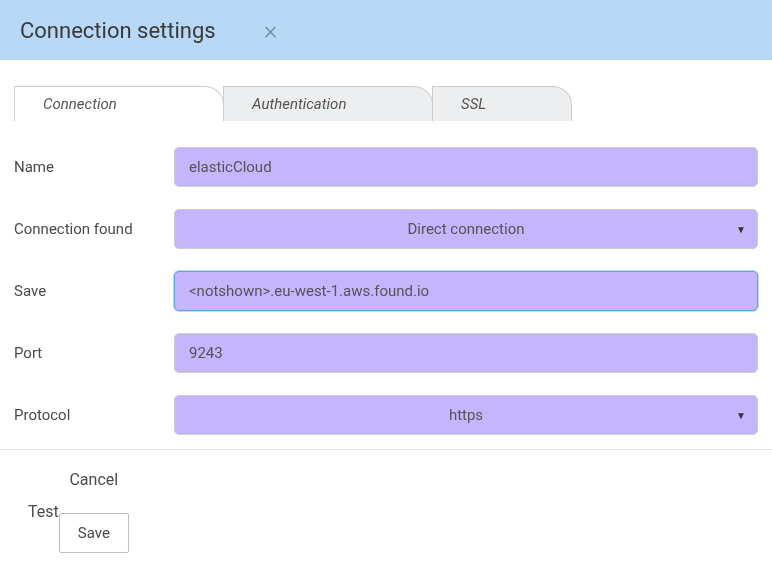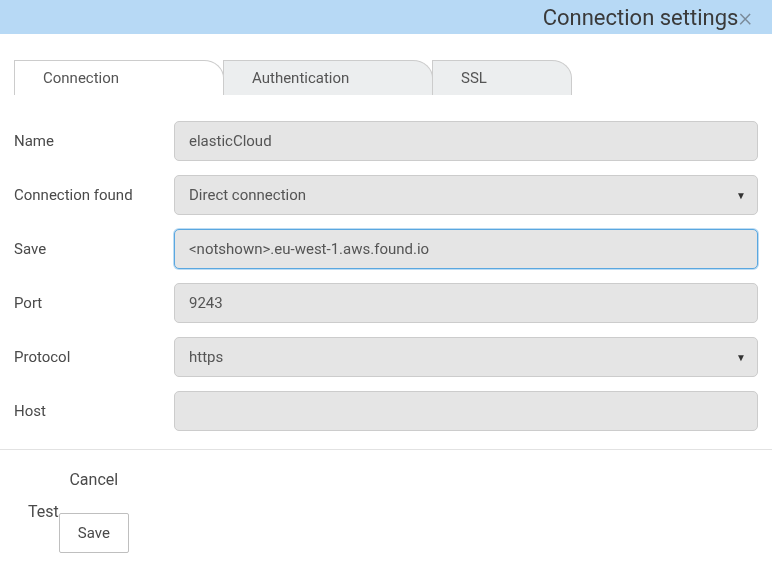--- a/index.html
+++ b/index.html
@@ -11,24 +11,25 @@
       font-family: -apple-system, BlinkMacSystemFont, "Segoe UI", Roboto, "Helvetica Neue", Arial, sans-serif;
       font-size: 15px;
       color: #4a4a4a;
       background: #fff;
       width: 772px;
       height: 573px;
       overflow: hidden;
     }
     .modal-header {
       background: #b7d9f5;
-      padding: 4px 20px;
-      display: flex;
-      justify-content: flex-end;
-      align-items: center;
+      padding: 17px 20px;
+      display: flex;
+      justify-content: flex-start;
+      align-items: center;
+      gap: 48px;
     }
     .modal-title {
       font-size: 22px;
       font-weight: 400;
       color: #3a3a3a;
     }
     .close-btn {
       font-size: 26px;
       color: #7a8a99;
       cursor: pointer;
@@ -47,71 +48,73 @@
       font-size: 15px;
       color: #555;
       cursor: pointer;
       background: #eceeef;
       border: 1px solid #ccc;
       border-bottom: none;
       border-top-right-radius: 20px 18px;
       position: relative;
       text-align: left;
       min-width: 210px;
+      font-style: italic;
     }
     .tab + .tab {
       margin-left: -1px;
     }
     .tab.active {
       background: #fff;
       border-color: #ccc;
       z-index: 2;
     }
     .tab.ssl {
       min-width: 140px;
     }
     .form-body {
       padding: 26px 14px 18px 14px;
     }
     .form-row {
       display: flex;
       align-items: center;
-      margin-bottom: 14px;
+      margin-bottom: 22px;
     }
     .form-label {
       width: 160px;
       font-size: 15px;
       color: #4a4a4a;
     }
     .form-control {
       flex: 1;
       height: 40px;
       padding: 0 14px;
       font-size: 15px;
       color: #555;
-      background: #e5e5e5;
+      background: #c4b5fd;
       border: 1px solid #ccc;
       border-radius: 5px;
       outline: none;
       font-family: inherit;
     }
     .form-control:focus,
     .form-control.focused {
       border-color: #5aa7e0;
       box-shadow: 0 0 0 1px rgba(90,167,224,0.4);
     }
     .select-wrap {
       flex: 1;
       position: relative;
     }
     .select-wrap .form-control {
       width: 100%;
       appearance: none;
       -webkit-appearance: none;
       cursor: pointer;
+      text-align: center;
     }
     .select-caret {
       position: absolute;
       right: 12px;
       top: 50%;
       transform: translateY(-50%);
       pointer-events: none;
       font-size: 10px;
       color: #333;
     }

